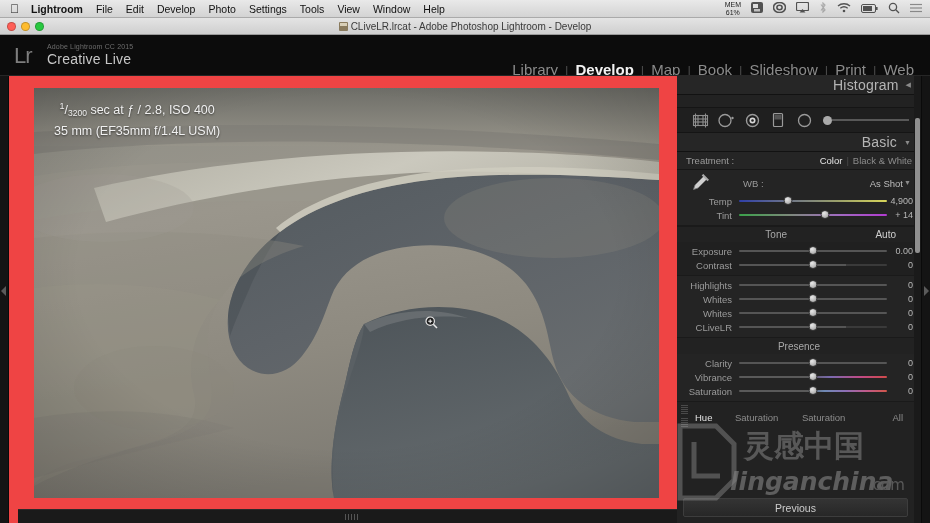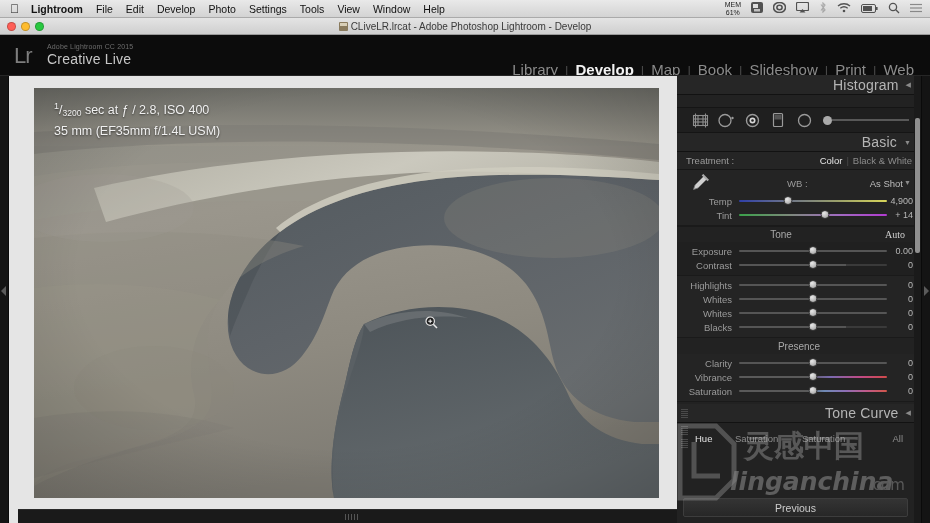--- a/index.html
+++ b/index.html
@@ -65,21 +65,21 @@
   
   .leftstrip { position:absolute; left:0; top:0; width:9px; height:447px; background:#141414; border-right:1px solid #0a0a0a; }
   .leftarrow { position:absolute; left:1px; top:210px; width:0;height:0;
     border-top:5px solid transparent;border-bottom:5px solid transparent;border-right:5px solid #5a5a5a; }
   
   .rightstrip { position:absolute; right:0; top:0; width:9px; height:447px; background:#141414; border-left:1px solid #0a0a0a; }
   .rightarrow { position:absolute; right:1px; top:210px; width:0;height:0;
     border-top:5px solid transparent;border-bottom:5px solid transparent;border-left:5px solid #5a5a5a; }
 
   
-  .canvas { position:absolute; left:9px; top:0; width:668px; height:447px; background:#e5e5e5; }
+  .canvas { position:absolute; left:9px; top:0; width:668px; height:447px; background:#ef4444;text-align:center; }
   .photoframe { position:absolute; left:25px; top:12px; width:625px; height:410px; overflow:hidden; background:#6a6a64; }
   .photo { position:absolute; inset:0; }
   .infoline { position:absolute; left:20px; top:9px; color:#f0f0f0; font-size:12.5px;
     line-height:18px; text-shadow:0 1px 2px rgba(0,0,0,.55); font-weight:300; white-space:nowrap; z-index:5;}
   .infoline sup { font-size:9px; }
   .infoline sub { font-size:8.5px; vertical-align: -2px; }
   .zoomcursor { position:absolute; left:391px; top:228px; width:13px; height:13px; z-index:6; }
   .toolbarbtm { position:absolute; left:9px; bottom:0; width:668px; height:14px; background:#1a1a1a; border-top:1px solid #2a2a2a;}
   .toolgrip { position:absolute; left:50%; top:4px; transform:translateX(-50%); width:14px; height:6px;
      background: repeating-linear-gradient(to right,#555 0 1px,transparent 1px 3px);}
@@ -120,28 +120,28 @@
   .treatrow { display:flex; align-items:center; height:18px; background:#252525; border-bottom:1px solid #171717;
      font-size:9.5px; color:#9b9b9b; }
   .treatrow .tlab { margin-left:9px; }
   .treatrow .opts { margin-left:auto; margin-right:9px; display:flex; align-items:center; gap:4px; }
   .treatrow .opt { color:#8c8c8c; }
   .treatrow .opt.sel { color:#e6e6e6; }
   .treatrow .bar { color:#4a4a4a; }
 
   .wbrow { display:flex; align-items:center; height:22px; font-size:9.5px; color:#9b9b9b; position:relative;}
   .wbrow .eyedrop { position:absolute; left:10px; top:2px; }
-  .wbrow .wblab { margin-left:110px; }
+  .wbrow .wblab { margin-left:66px; }
   .wbrow .wbval { margin-left:auto; margin-right:18px; color:#bdbdbd; }
   .wbrow .wbtri { position:absolute; right:10px; top:7px; font-size:7px; color:#8a8a8a; }
 
   .tonehdr { display:flex; align-items:center; height:16px; font-size:10px; color:#a8a8a8;
      border-top:1px solid #1a1a1a; }
   .tonehdr .c { margin-left:auto; margin-right:auto; }
-  .tonehdr .auto { margin-right:16px; color:#cfcfcf;font-family:Liberation Serif, serif; }
+  .tonehdr .auto { margin-right:25px; color:#cfcfcf; }
 
   .grp { background:#242424; padding:2px 0 3px 0; border-bottom:1px solid #1a1a1a; }
   .grp.dk { background:#202020; }
 
   .presencehdr { text-align:center; font-size:10px; color:#a8a8a8; padding:3px 0 2px 0; }
 
   .hslrow { display:flex; align-items:center; height:16px; font-size:9.5px; position:relative; }
   .hslrow .h { position:absolute; font-size:9.5px; }
   .hslrow .h.sel { color:#e2e2e2; }
   .hslrow .h.un { color:#8d8d8d; }
@@ -502,21 +502,21 @@
           </div>
           <div class="rowline">
             <span class="lab">Whites</span>
             <span class="track">
               <span class="tline"></span>
               <span class="knob" style="left:50%"></span>
             </span>
             <span class="val">0</span>
           </div>
           <div class="rowline">
-            <span class="lab">Blacks</span>
+            <span class="lab">CLiveLR</span>
             <span class="track">
               <span class="tline half"></span>
               <span class="knob" style="left:50%"></span>
             </span>
             <span class="val">0</span>
           </div>
         </div>
 
         <div class="presencehdr">Presence</div>
         <div class="grp">
@@ -539,25 +539,20 @@
           <div class="rowline">
             <span class="lab">Saturation</span>
             <span class="track">
               <span class="tline grad-sat"></span>
               <span class="knob" style="left:50%"></span>
             </span>
             <span class="val">0</span>
           </div>
         </div>
 
-        <div class="pheader" style="margin-top:2px">
-          <span class="panelgrip" style="top:5px"></span>
-          <span class="ptitle">Tone Curve</span>
-          <span class="tri">◀</span>
-        </div>
 
         <div class="hslrow" style="height:30px">
           <span class="panelgrip" style="top:3px"></span>
           <span class="panelgrip" style="top:16px"></span>
           <span class="h sel" style="left:18px; top:10px">Hue</span>
           <span class="h un" style="left:58px; top:10px">Saturation</span>
           <span class="h un" style="left:125px; top:10px">Saturation</span>
           <span class="h un" style="right:18px; top:10px">All</span>
         </div>
 

